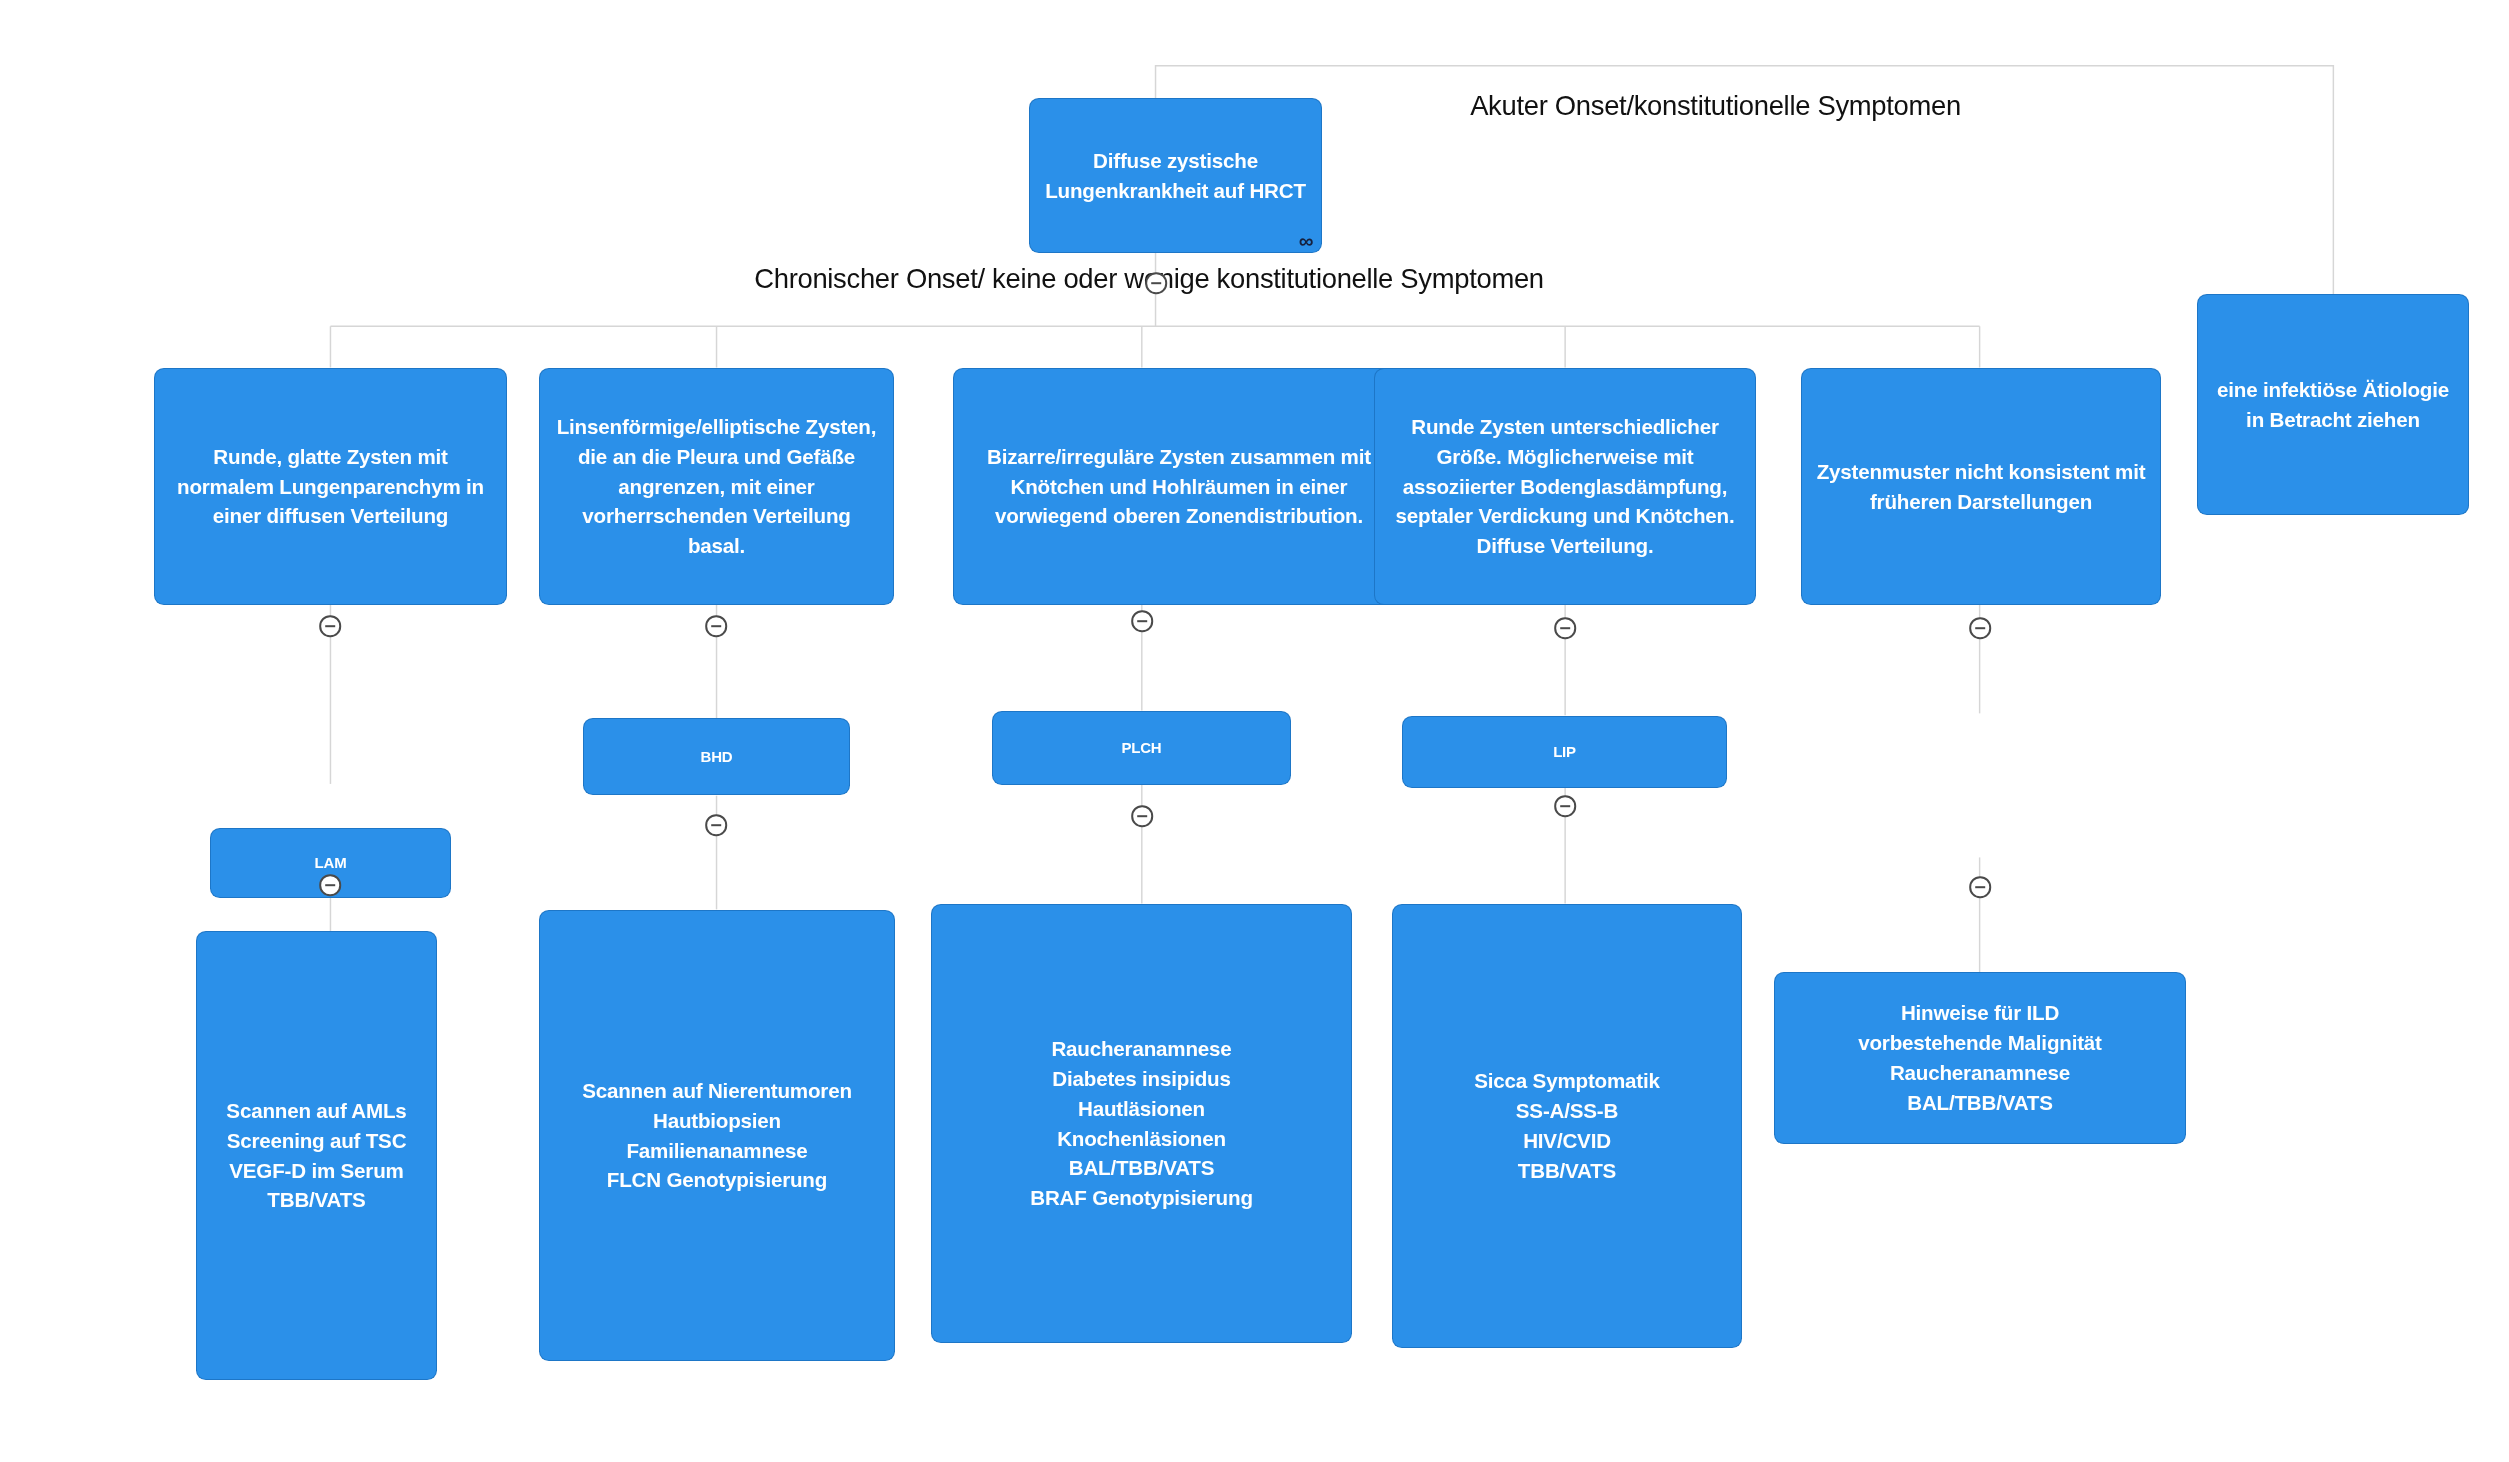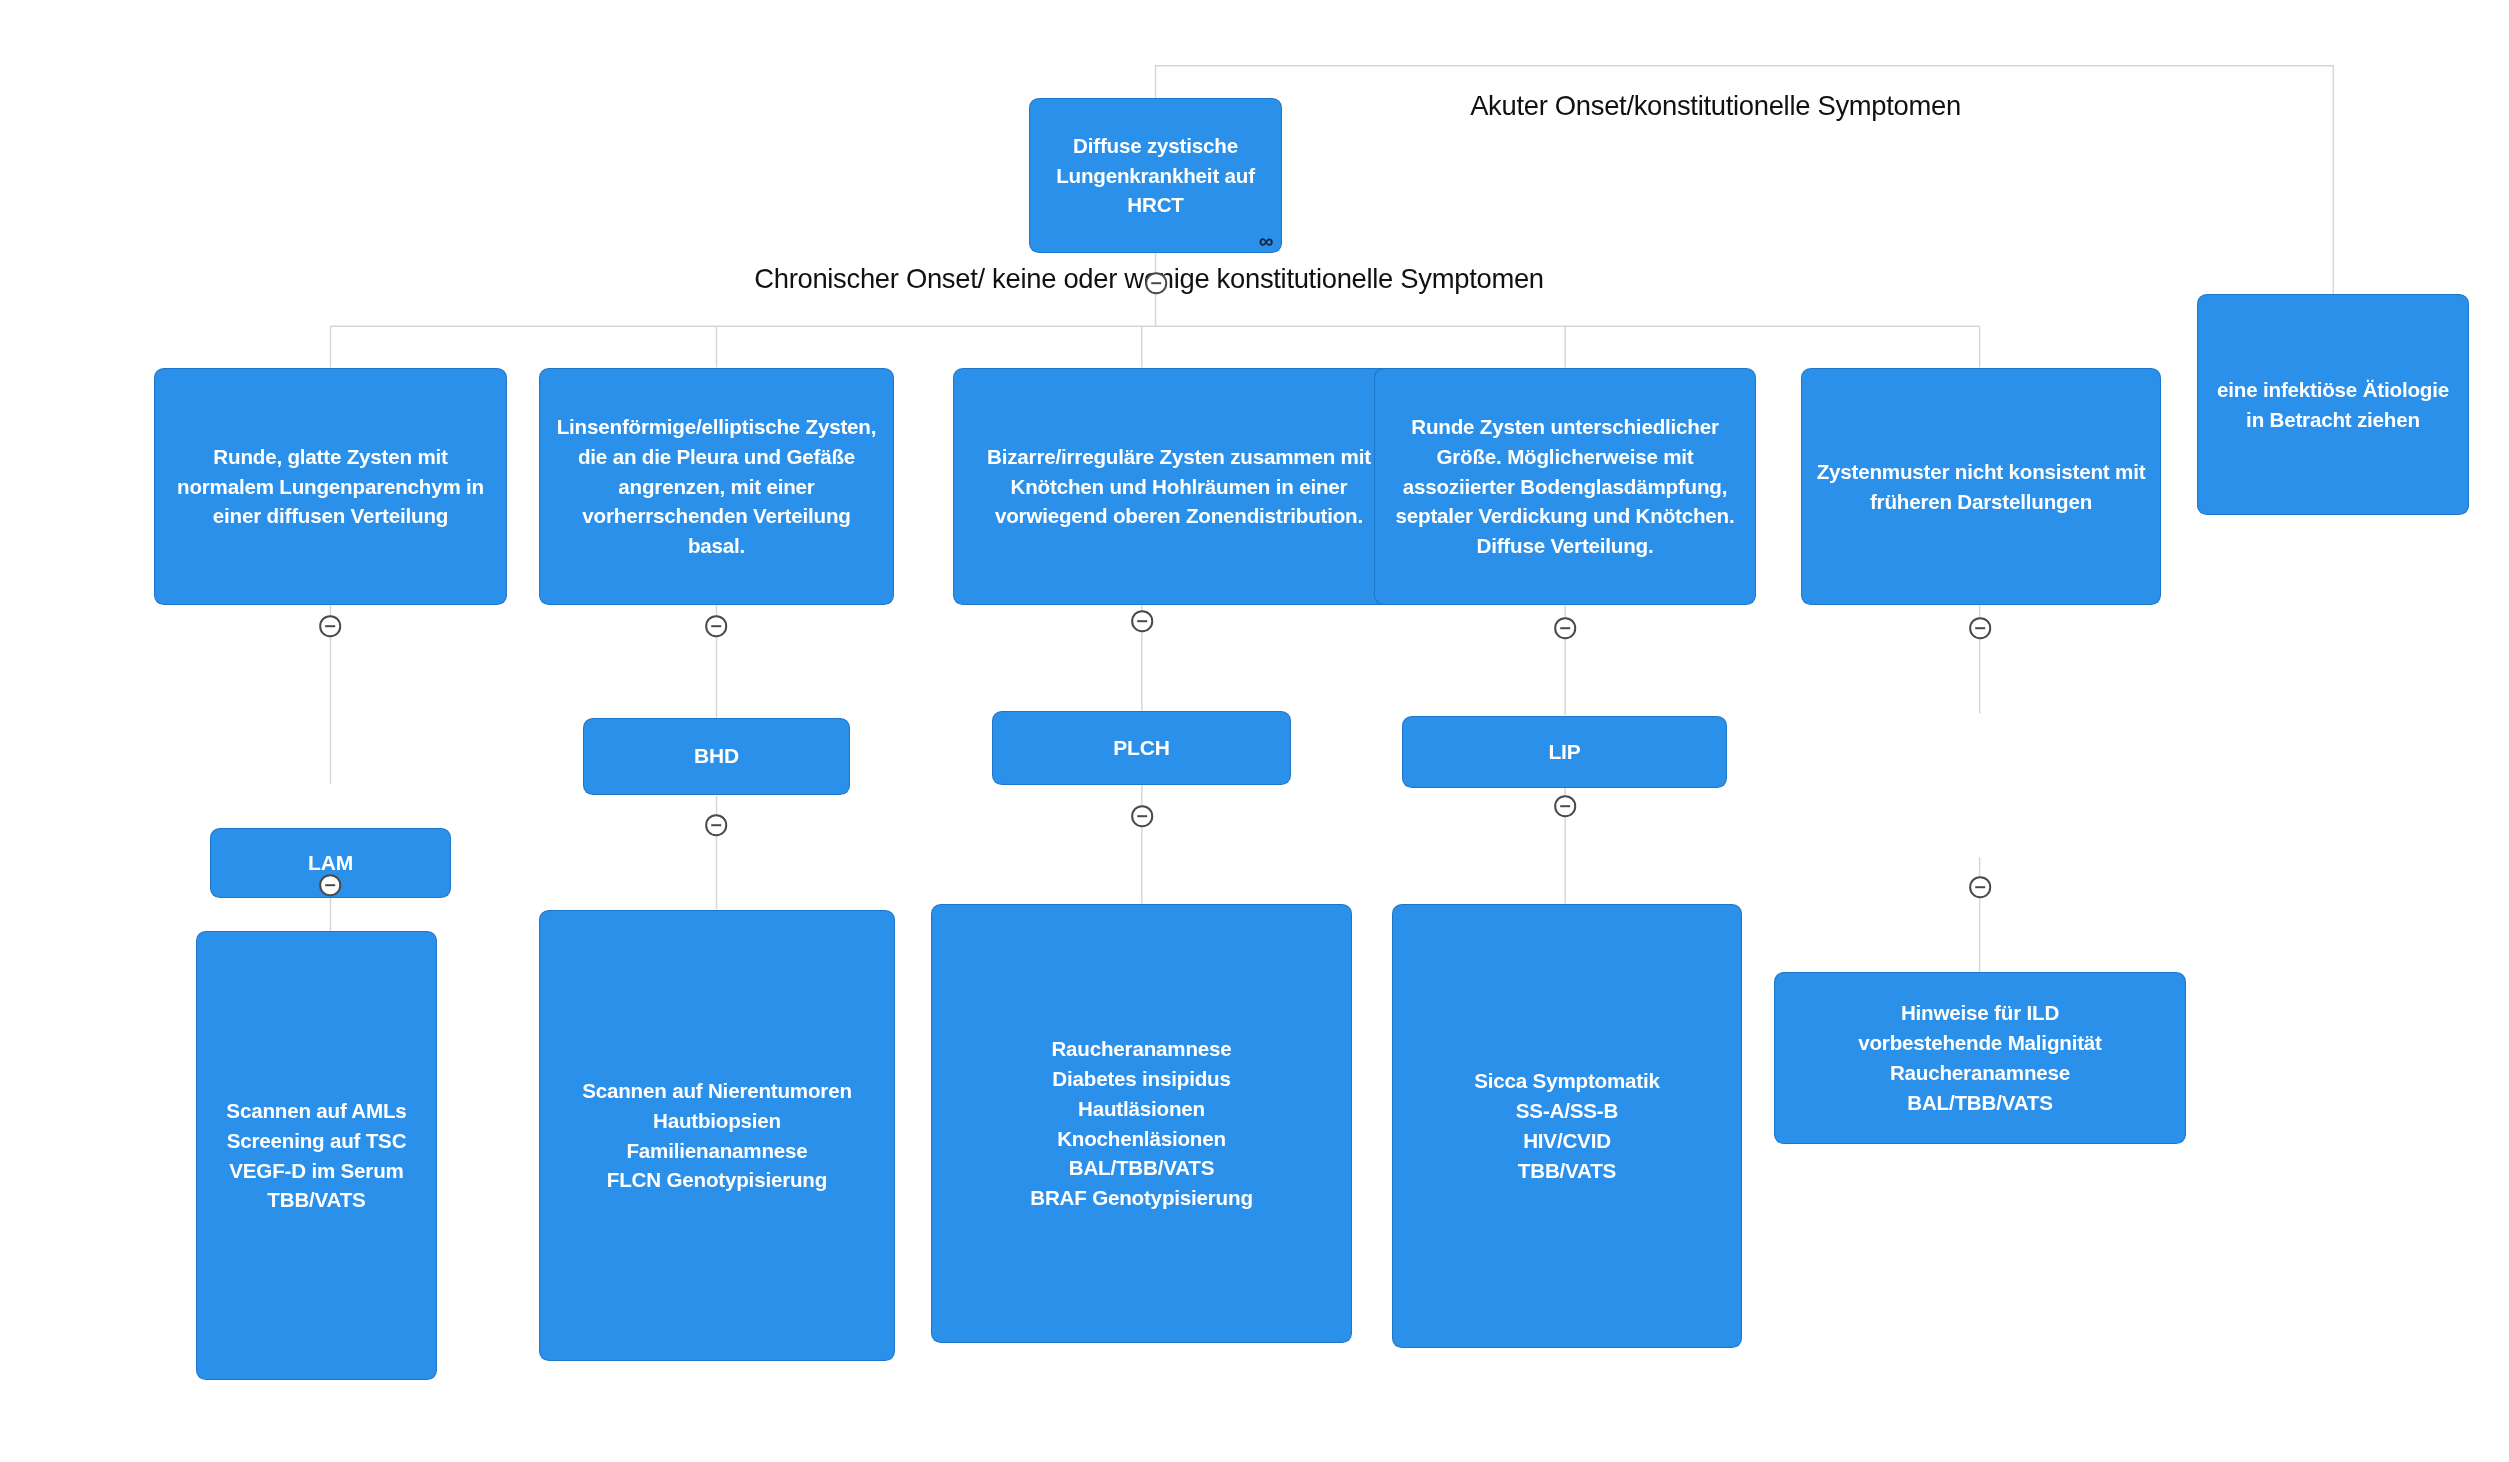--- a/index.html
+++ b/index.html
@@ -48,21 +48,21 @@
     text-align: center;
     padding: 9.8px 13.7px;
     font-weight: 700;
     letter-spacing: -0.2px;
   }
   .node .node-text {
     white-space: pre-line;
     line-height: 1.45;
   }
   .node.finding { font-size: 20.6px; }
-  .node.diag    { font-size: 21px; }
+  .node.diag    { font-size: 15px; }
   .node.workup  { font-size: 20.6px; }
   .node.root-node { font-size: 20.6px; }
   .node.side-node { font-size: 20.6px; }
   .link-icon {
     position: absolute;
     right: 7.8px;
     bottom: 0px;
     font-size: 20.6px;
     line-height: 1;
     color: #16213e;
@@ -119,21 +119,21 @@
     <polyline points="337,870 337,950"></polyline>
     <polyline points="731,812 731,928"></polyline>
     <polyline points="1165,800 1165,922"></polyline>
     <polyline points="1597,803 1597,922"></polyline>
     <polyline points="2020,875 2020,992"></polyline>
   </svg>
 
   <div class="edge-label" style="left:1353px; top:90px; width:725px;">Akuter Onset/konstitutionelle Symptomen</div>
   <div class="edge-label" style="left:725px; top:263px; width:848px;">Chronischer Onset/ keine oder wenige konstitutionelle Symptomen</div>
 
-  <div class="node root-node" style="left:1029px; top:98px; width:253px; height:155px;">
+  <div class="node root-node" style="left:1029px; top:98px; width:293px; height:155px;">
     <span class="node-text">Diffuse zystische Lungenkrankheit auf HRCT</span>
     <span class="link-icon">∞</span>
   </div>
 
   <div class="node side-node" style="left:2197px; top:294px; width:272px; height:221px;">
     <span class="node-text">eine infektiöse Ätiologie in Betracht ziehen</span>
   </div>
 
   <div class="node finding" style="left:154px; top:368px; width:353px; height:237px;">
     <span class="node-text">Runde, glatte Zysten mit normalem Lungenparenchym in einer diffusen Verteilung</span>

